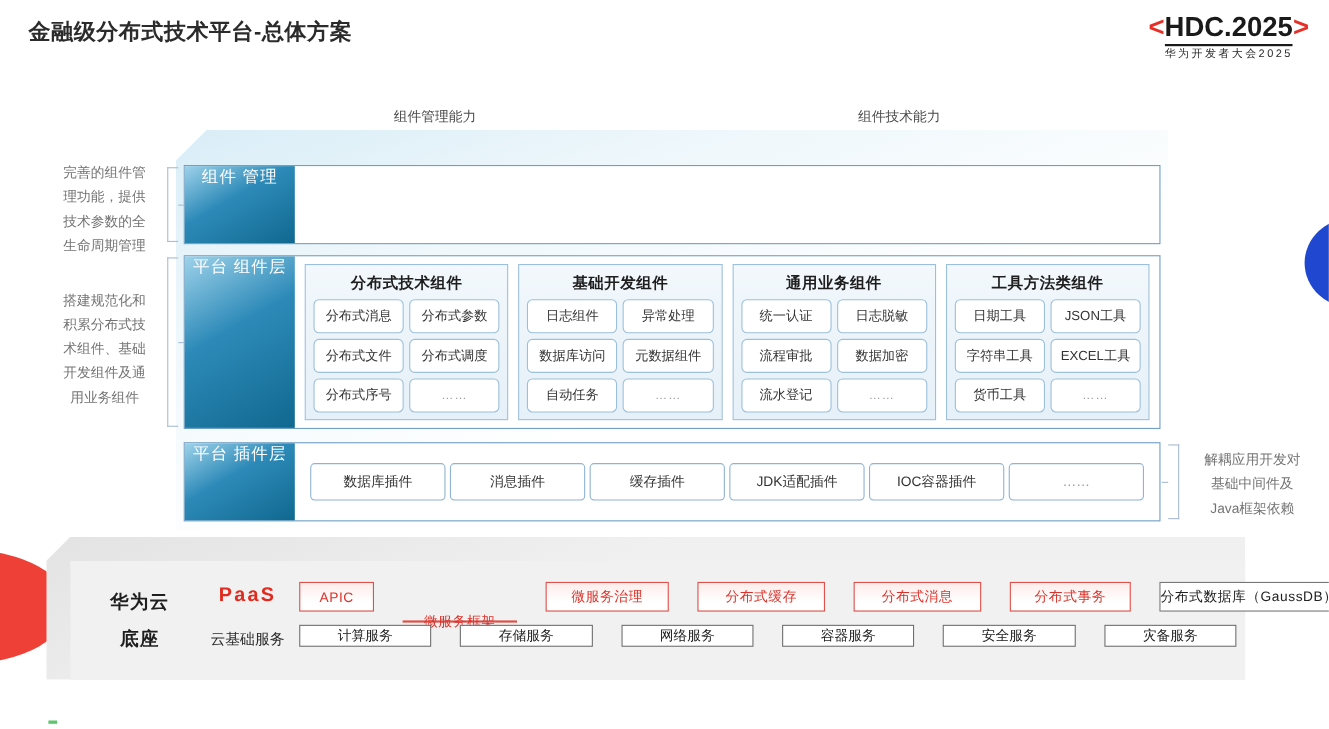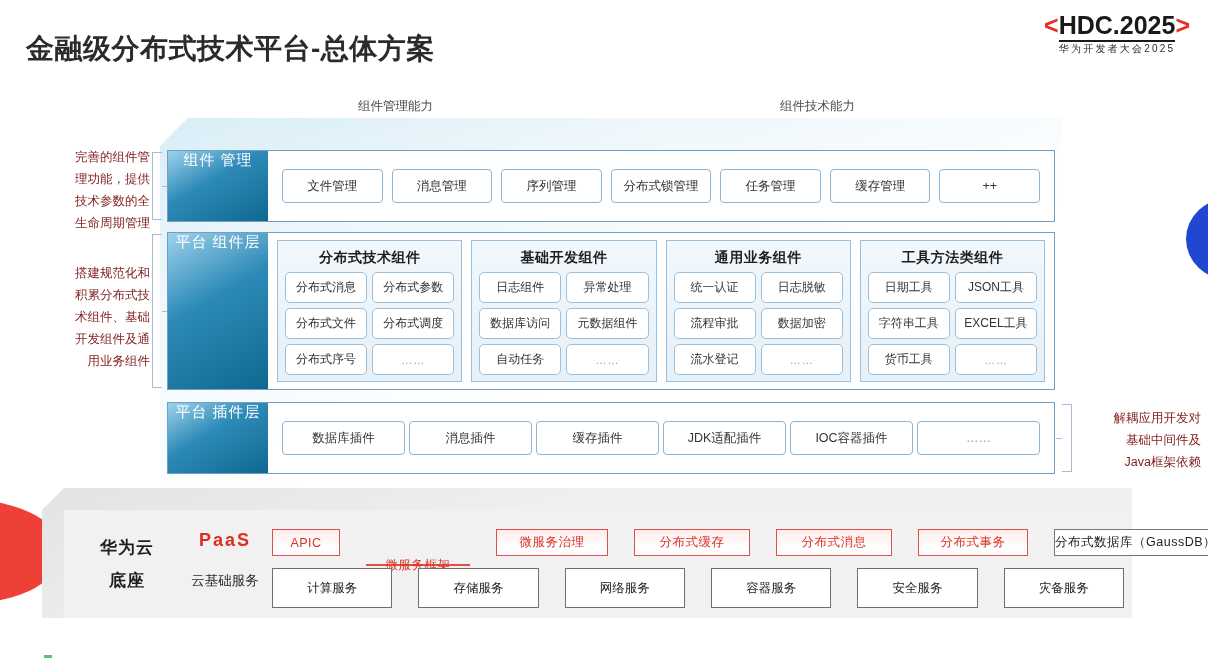--- a/index.html
+++ b/index.html
@@ -7,22 +7,22 @@
     margin: 0; padding: 0;
     width: 1208px; height: 663px;
     background: #ffffff;
     font-family: "Liberation Sans", "DejaVu Sans", sans-serif;
     overflow: hidden;
   }
   #page { position: relative; width: 1208px; height: 663px; background:#fff; }
 
   
   .title {
-    position: absolute; left: 26px; top: 30px;
-    font-size: 28px; font-weight: bold; color: #2b2b2b;
+    position: absolute; left: 26px; top: 15px;
+    font-size: 20px; font-weight: bold; color: #2b2b2b;
     letter-spacing: .5px; white-space: nowrap;
   }
   .hdc-wrap { position:absolute; right: 18px; top: 12px; text-align: center; }
   .hdc-main { font-size: 25px; font-weight: bold; color:#1a1a1a; white-space: nowrap; line-height: 1.05; }
   .hdc-main .brk { color:#e63027; font-weight: bold; }
   .hdc-main .uline { border-bottom: 2px solid #1a1a1a; padding-bottom: 1px; }
   .hdc-sub { font-size: 10px; color:#2b2b2b; letter-spacing: 2.2px; margin-top: 4px; white-space:nowrap;}
 
   
   .red-wedge {
@@ -95,22 +95,22 @@
     display:flex; align-items:center; justify-content:center; white-space:nowrap;
   }
   .cell.dots { color:#9a9a9a; letter-spacing:1px; font-size:11px; }
 
   
   #band-plug { left:167px; top:402px; width:888px; height:72px; }
   #band-plug .band-body { justify-content:space-between; padding:0 14px; gap:4px; }
 
   
   .note {
-    position:absolute; font-size:12.5px; color:#7f1d1d; line-height:22px;
-    text-align:right; white-space:nowrap;
+    position:absolute; font-size:12.5px; color:#737373; line-height:22px;
+    text-align:center; white-space:nowrap;
   }
   .bracket { position:absolute; border:1px solid #a9bcd0; border-right:none; }
   .bracket::after {
     content:""; position:absolute; right:-6px; top:50%; width:6px;
     border-top:1px solid #a9bcd0;
   }
   .bracket-r { position:absolute; border:1px solid #a9bcd0; border-left:none; }
   .bracket-r::after {
     content:""; position:absolute; left:-6px; top:50%; width:6px;
     border-top:1px solid #a9bcd0;
@@ -133,21 +133,21 @@
   }
   .base-rowlabel {
     position:absolute; width:106px; text-align:center; white-space:nowrap;
   }
   #paas-label { left:172px; top:530px; font-size:18px; font-weight:bold; color:#e02b20; letter-spacing:2px; }
   #cloudbase-label { left:172px; top:572px; font-size:13.5px; color:#2b2b2b; }
   .base-row {
     position:absolute; left:272px; width:852px; display:flex; gap:26px;
   }
   #paas-row { top:529px; height:27px; }
-  #cloud-row { top:568px; height:40px; }
+  #cloud-row { top:568px; height:20px; }
   .pill {
     border:1.6px solid #e0504a; background: linear-gradient(180deg,#fdeceb 0%,#ffffff 70%);
     color:#d9342b; font-size:12.5px; display:flex; align-items:center;
     justify-content:center; white-space:nowrap; letter-spacing:.5px;
   }
   .pill.neutral { border:1.4px solid #777; background:#ffffff; color:#222; }
   .pill2 {
     flex:1 1 0; border:1.4px solid #6e6e6e; background:#ffffff; color:#222;
     font-size:12.5px; display:flex; align-items:center; justify-content:center; white-space:nowrap;
   }
@@ -219,29 +219,20 @@
   <div class="note" style="left:1076px; top:407px; width:125px;">
     <div>解耦应用开发对</div>
     <div>基础中间件及</div>
     <div>Java框架依赖</div>
   </div>
 
   <div class="band" id="band-top">
     <div class="band-label">
       <span>组件</span>
       <span>管理</span>
-    </div>
-    <div class="band-body">
-      <div class="chip">文件管理</div>
-      <div class="chip">消息管理</div>
-      <div class="chip">序列管理</div>
-      <div class="chip">分布式锁管理</div>
-      <div class="chip">任务管理</div>
-      <div class="chip">缓存管理</div>
-      <div class="chip">++</div>
     </div>
   </div>
 
   <div class="band" id="band-mid">
     <div class="band-label">
       <span>平台</span>
       <span>组件层</span>
     </div>
     <div class="band-body">
 

